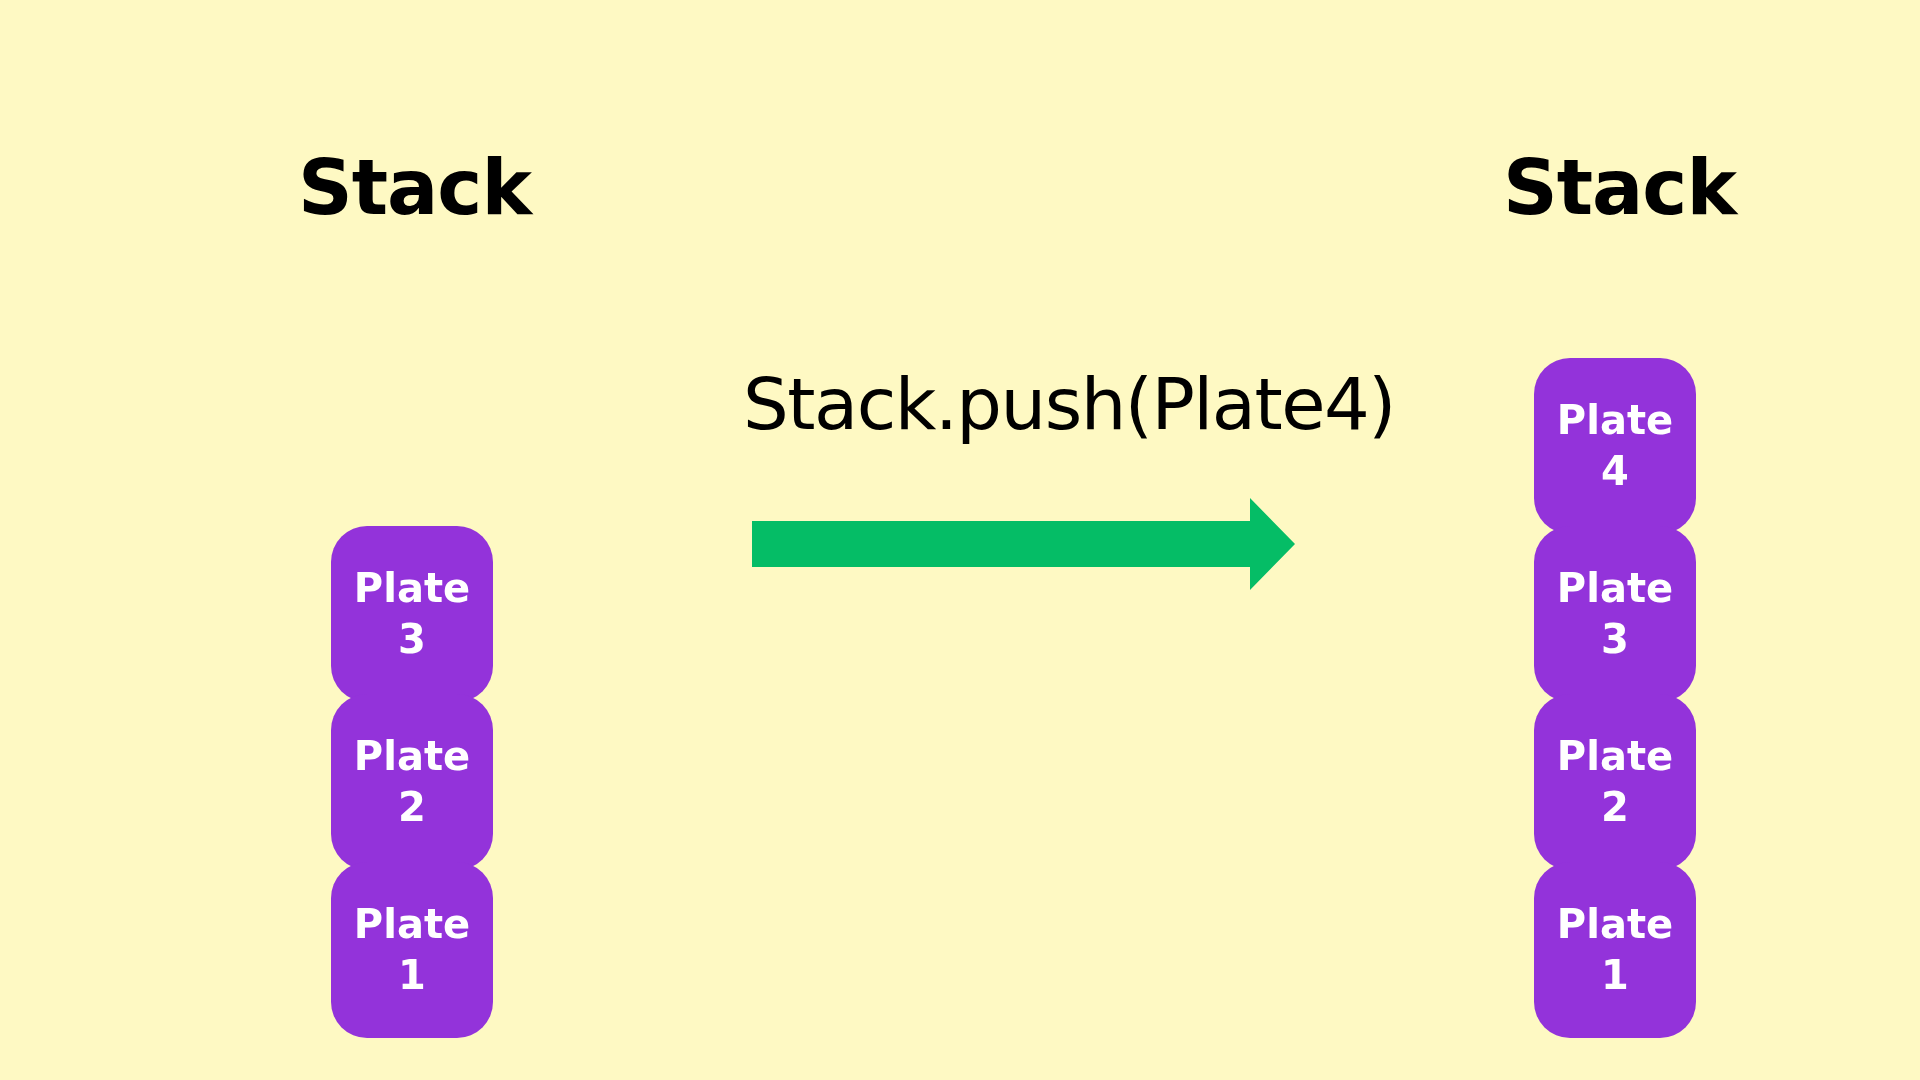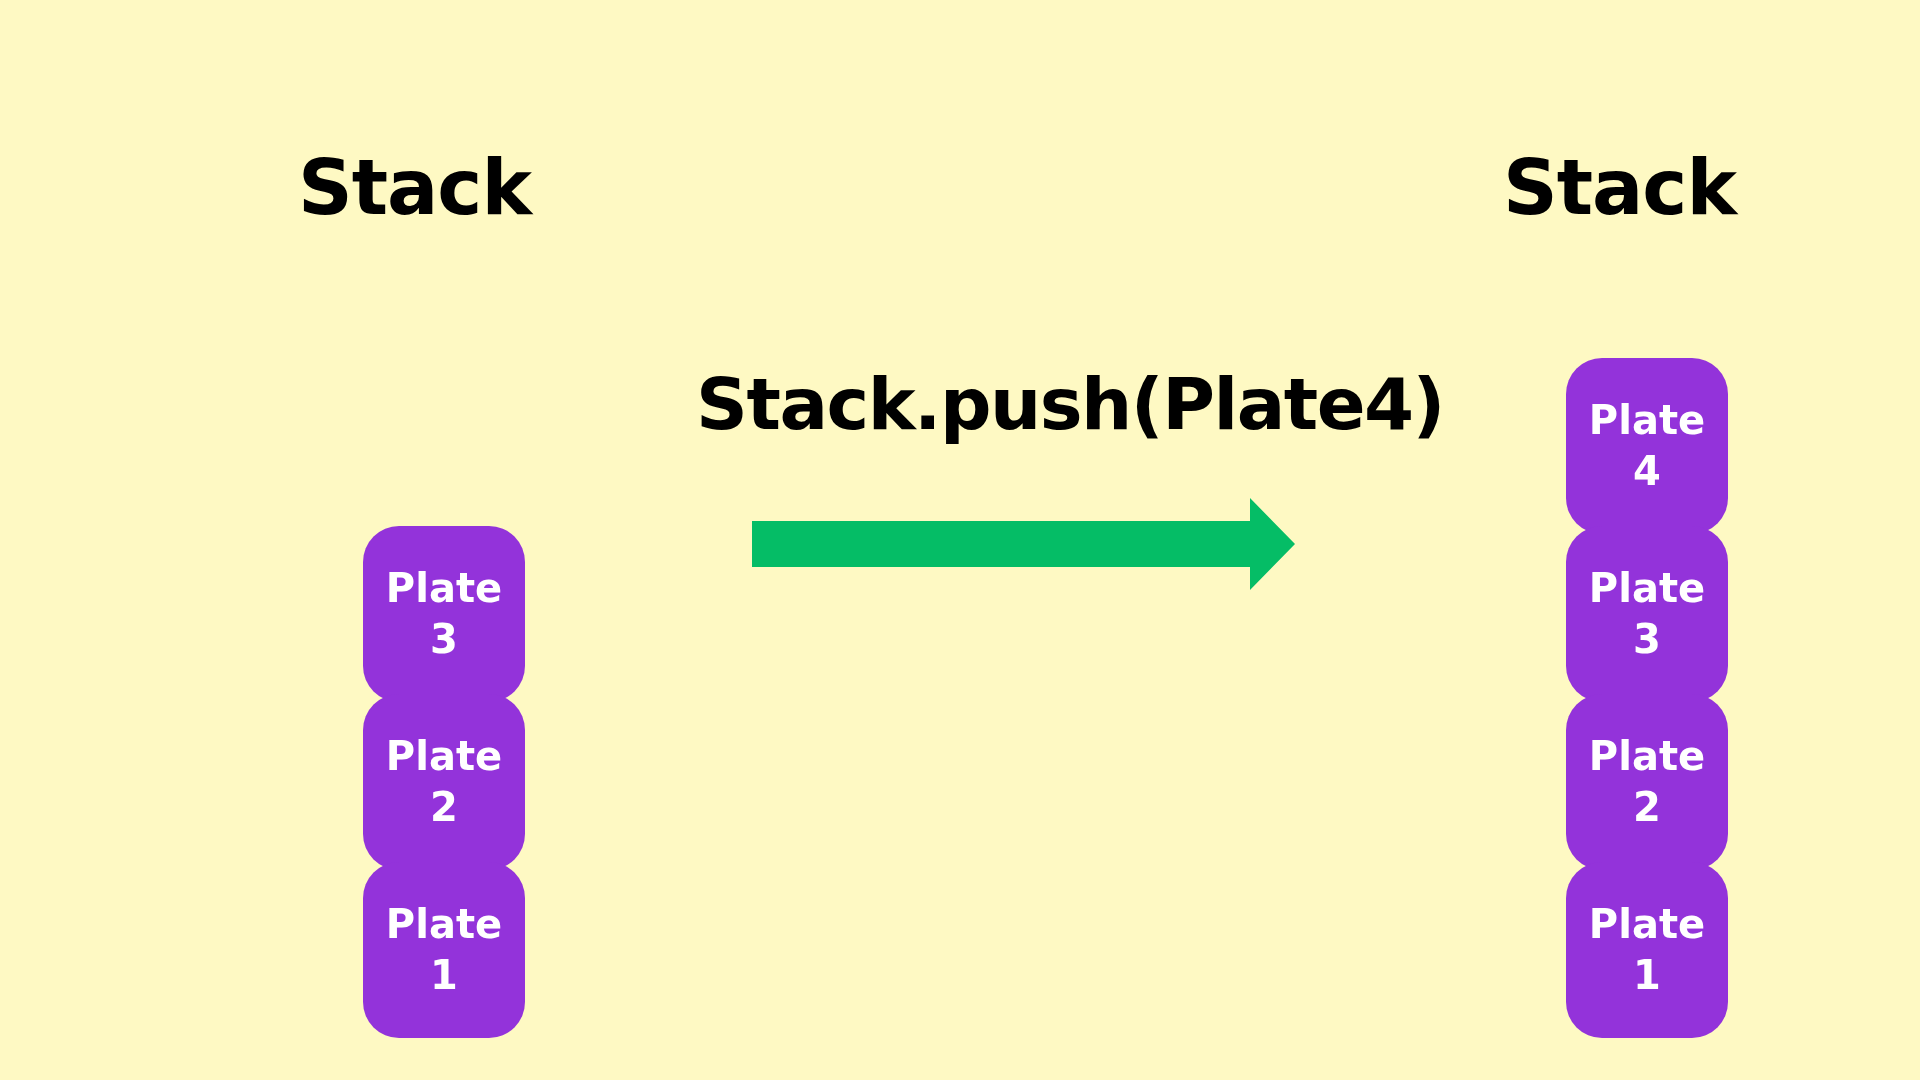--- a/index.html
+++ b/index.html
@@ -30,26 +30,26 @@
     color: #000000;
     letter-spacing: -1px;
     white-space: nowrap;
   }
   #title-left  { left: 298px;  top: 150px; }
   #title-right { left: 1503px; top: 150px; }
 
   
   #operation-label {
     position: absolute;
-    left: 624px;
+    left: 659px;
     top: 368px;
     width: 820px;
-    text-align: right;
+    text-align: center;
     font-family: "DejaVu Sans", sans-serif;
-    font-weight: 700;
+    font-weight: 400;
     font-size: 72px;
     line-height: 1;
     color: #000000;
     letter-spacing: -1.5px;
     white-space: nowrap;
   }
 
   
   #arrow-wrap {
     position: absolute;
@@ -80,21 +80,20 @@
     display: flex;
     flex-direction: column;
     align-items: center;
     justify-content: center;
     color: #ffffff;
     font-family: "DejaVu Sans", sans-serif;
     font-weight: 700;
     font-size: 40px;
     line-height: 1.28;
     text-align: center;
-    margin-left: 32px;
   }
   .plate:first-child { margin-top: 0; }
   .plate .plate-word,
   .plate .plate-num { display: block; }
 </style>
 </head>
 <body>
 
 <div id="canvas" style="background: #fef9c3;">
 

